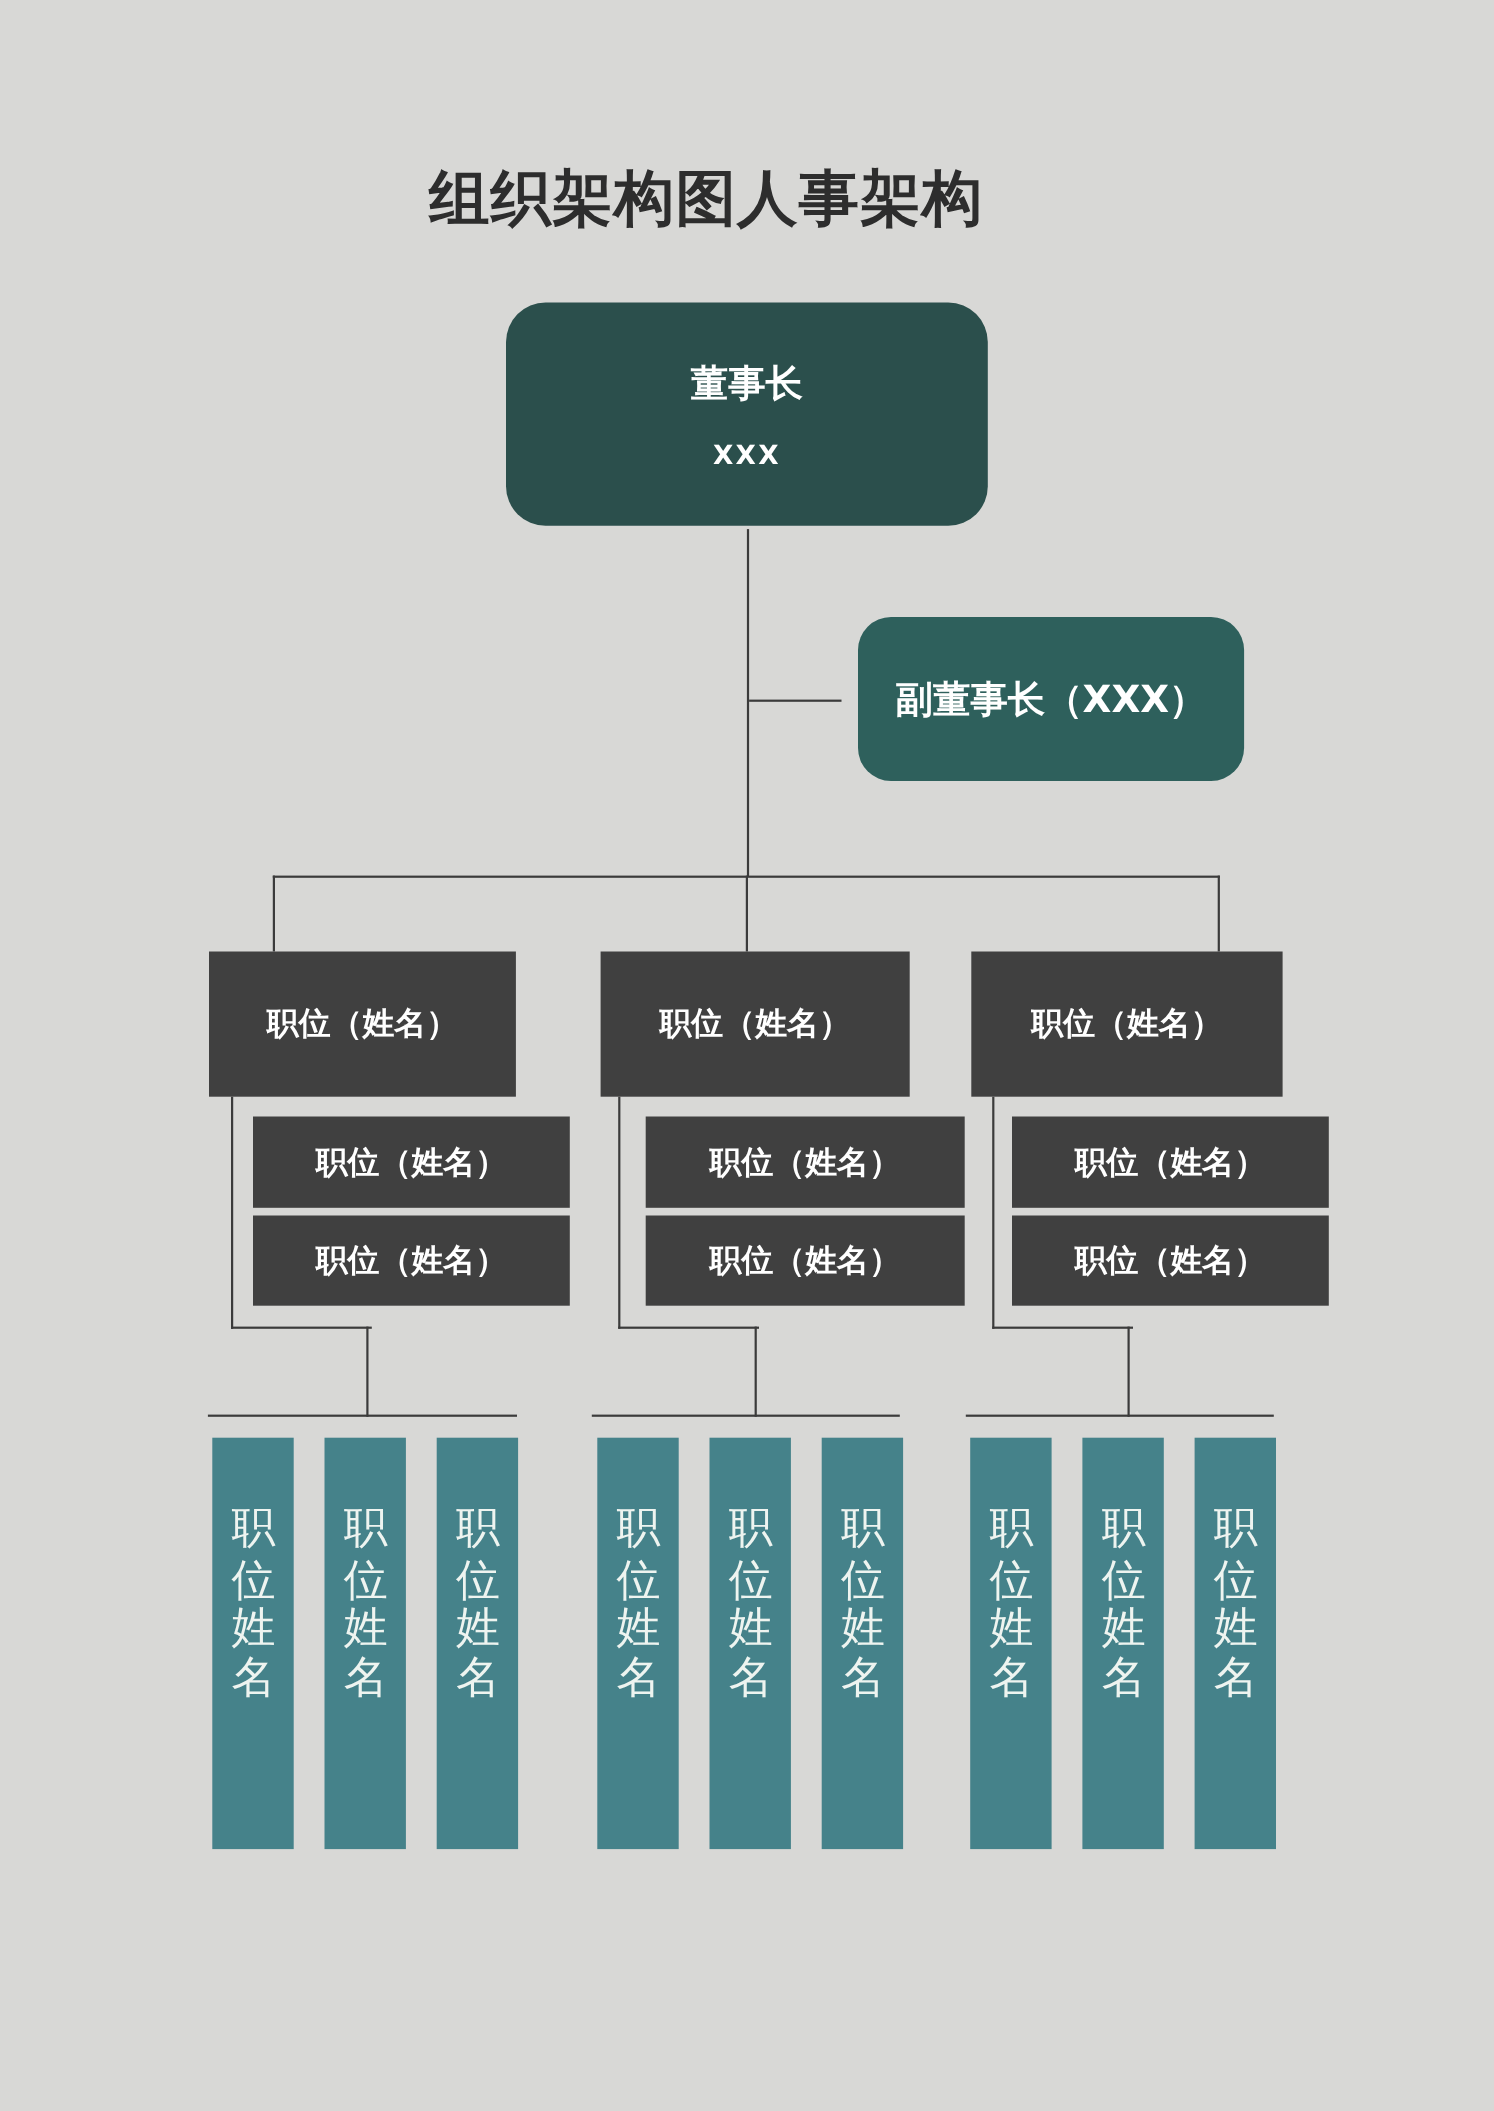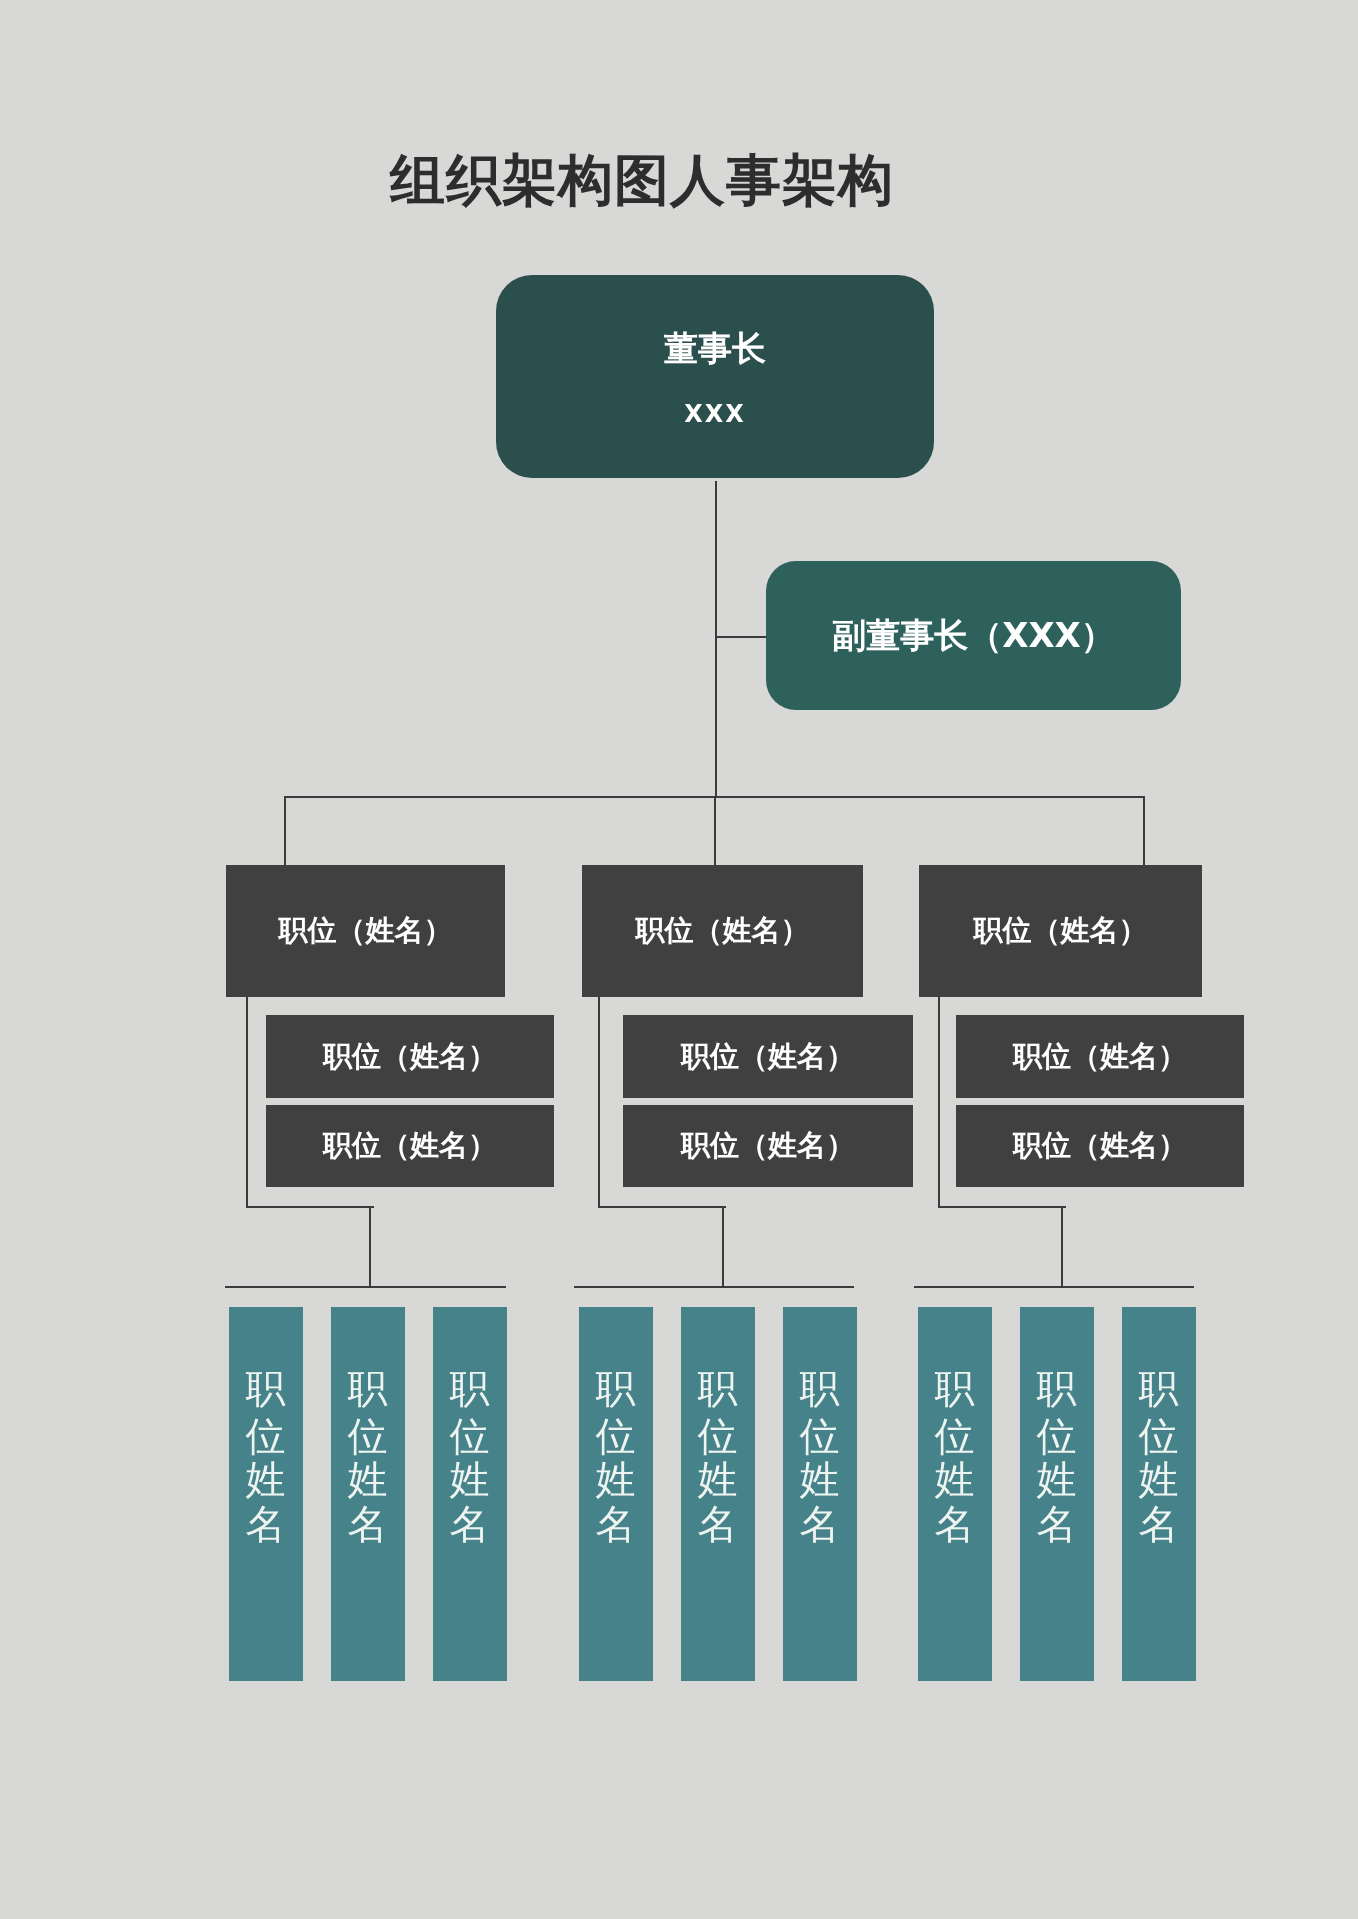--- a/index.html
+++ b/index.html
@@ -3,21 +3,21 @@
 <meta charset="utf-8">
 <style>
   html,body{margin:0;padding:0;}
   body{
     width:1358px;height:1919px;
     background:#d8d8d6;
     position:relative;
     overflow:hidden;
     font-family:"DejaVu Sans", sans-serif;
   }
-  .abs{position:absolute;box-sizing:border-box;margin-left:36px;}
+  .abs{position:absolute;box-sizing:border-box;}
 
   
   .title{
     position:absolute;
     left:390px;top:144px;
     font-size:55px;
     font-weight:bold;
     color:#2d2d2d;
     letter-spacing:1px;
     white-space:nowrap;
@@ -100,21 +100,21 @@
 
 <div class="ln h abs" style="left:189px;top:1286px;width:281px;"></div>
 <div class="ln h abs" style="left:538px;top:1286px;width:280px;"></div>
 <div class="ln h abs" style="left:878px;top:1286px;width:280px;"></div>
 
 <div class="node-dark abs" style="left:460px;top:275px;width:438px;height:203px;">
   <div class="role">董事长</div>
   <div class="name">XXX</div>
 </div>
 
-<div class="node-mid abs" style="left:730px;top:561px;width:415px;height:149px;">
+<div class="node-mid abs" style="left:780px;top:561px;width:351px;height:149px;">
   <span>副董事长（XXX）</span>
 </div>
 
 <div class="node-teal abs" style="left:190px;top:865px;width:279px;height:132px;">
   <span>职位（姓名）</span>
 </div>
 <div class="node-teal abs" style="left:546px;top:865px;width:281px;height:132px;">
   <span>职位（姓名）</span>
 </div>
 <div class="node-teal abs" style="left:883px;top:865px;width:283px;height:132px;">

